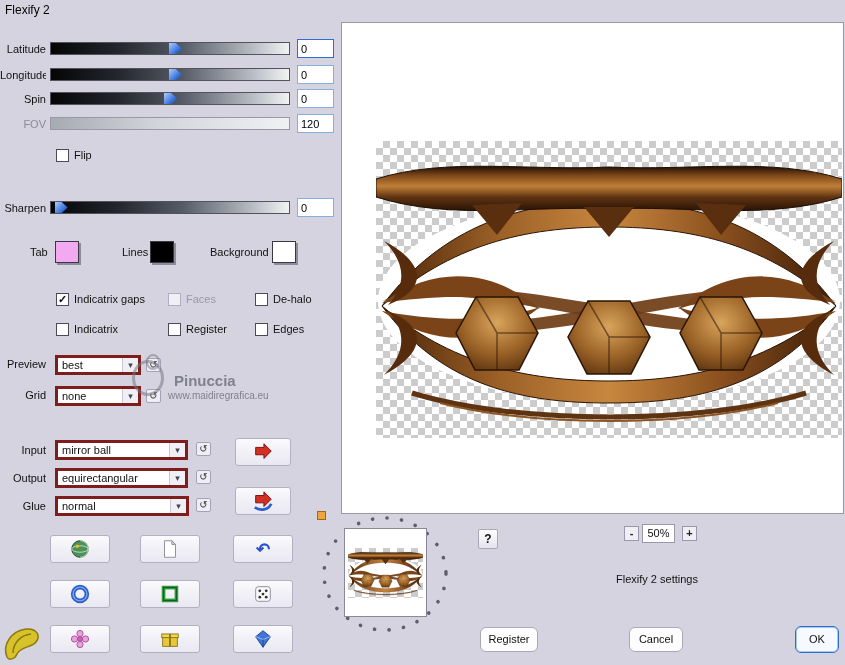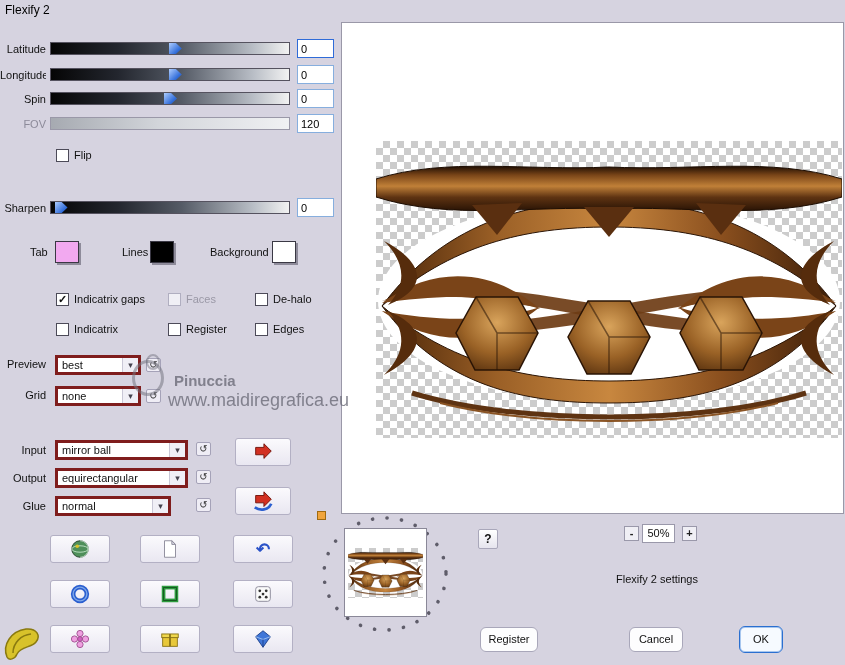--- a/index.html
+++ b/index.html
@@ -87,21 +87,21 @@
              border:1px solid #9a98aa; text-align:center; line-height:17px; }
   .status { position:absolute; left:616px; top:573px; white-space:nowrap; }
 
   
   .wm { position:absolute; left:124px; top:352px; width:222px; height:64px; color:rgba(108,108,120,.8); pointer-events:none; }
   .wm-ring { position:absolute; left:8px; top:8px; width:32px; height:36px;
              border:3px solid rgba(118,118,130,.55); border-radius:50%; }
   .wm-ring2 { position:absolute; left:22px; top:2px; width:14px; height:16px;
               border:2px solid rgba(118,118,130,.5); border-radius:50%; }
   .wm-name { position:absolute; left:50px; top:12px; font-size:15px; font-weight:bold;margin-top:8px; }
-  .wm-url  { position:absolute; left:44px; top:38px; font-size:18px; }
+  .wm-url  { position:absolute; left:44px; top:38px; font-size:10px; }
 </style>
 </head>
 <body>
 
 <svg style="position:absolute;width:0;height:0" aria-hidden="true">
   <defs>
     <linearGradient id="woodV" x1="0" y1="0" x2="0" y2="1">
       <stop offset="0" stop-color="#1f0e03"></stop>
         <stop offset="0.2" stop-color="#7a4518"></stop>
       <stop offset="0.45" stop-color="#c08038"></stop>
@@ -269,21 +269,21 @@
   </div>
 
   <span class="slabel abs" style="left:0;top:472px">Output</span>
   <div class="dd" style="left:55px;top:468px;width:133px">
     <span class="txt">equirectangular</span>
     <span class="arr">▾</span>
   </div>
   <div class="rbtn" style="left:196px;top:470px"><span>↺</span></div>
 
   <span class="slabel abs" style="left:0;top:500px">Glue</span>
-  <div class="dd" style="left:55px;top:496px;width:116px">
+  <div class="dd" style="left:55px;top:496px;width:134px">
     <span class="txt">normal</span>
     <span class="arr">▾</span>
   </div>
   <div class="rbtn" style="left:196px;top:498px"><span>↺</span></div>
   <div class="ibtn narrow" style="left:235px;top:487px">
     <svg viewBox="0 0 24 24">
       <path d="M3,19 C9,23 18,22 21,15" stroke="#2b5fd0" stroke-width="3" fill="none"></path>
       <polygon points="4,6 13,6 13,2 21,10 13,18 13,14 4,14" fill="#d23022" stroke="#701008" stroke-width="1"></polygon>
     </svg>
   </div>
@@ -371,15 +371,15 @@
   <div class="helpbtn">?</div>
 
   <div class="sqbtn" style="left:624px;top:526px"><span>-</span></div>
   <div class="zoomval">50%</div>
   <div class="sqbtn" style="left:682px;top:526px"><span>+</span></div>
 
   <div class="status">Flexify 2 settings</div>
 
   <div class="abtn" style="left:480px;top:627px;width:58px">Register</div>
   <div class="abtn" style="left:629px;top:627px;width:54px">Cancel</div>
-  <div class="abtn primary" style="left:739px;top:626px;width:44px">OK</div>
+  <div class="abtn primary" style="left:795px;top:626px;width:44px">OK</div>
 
 </div>
 
 </body></html>

